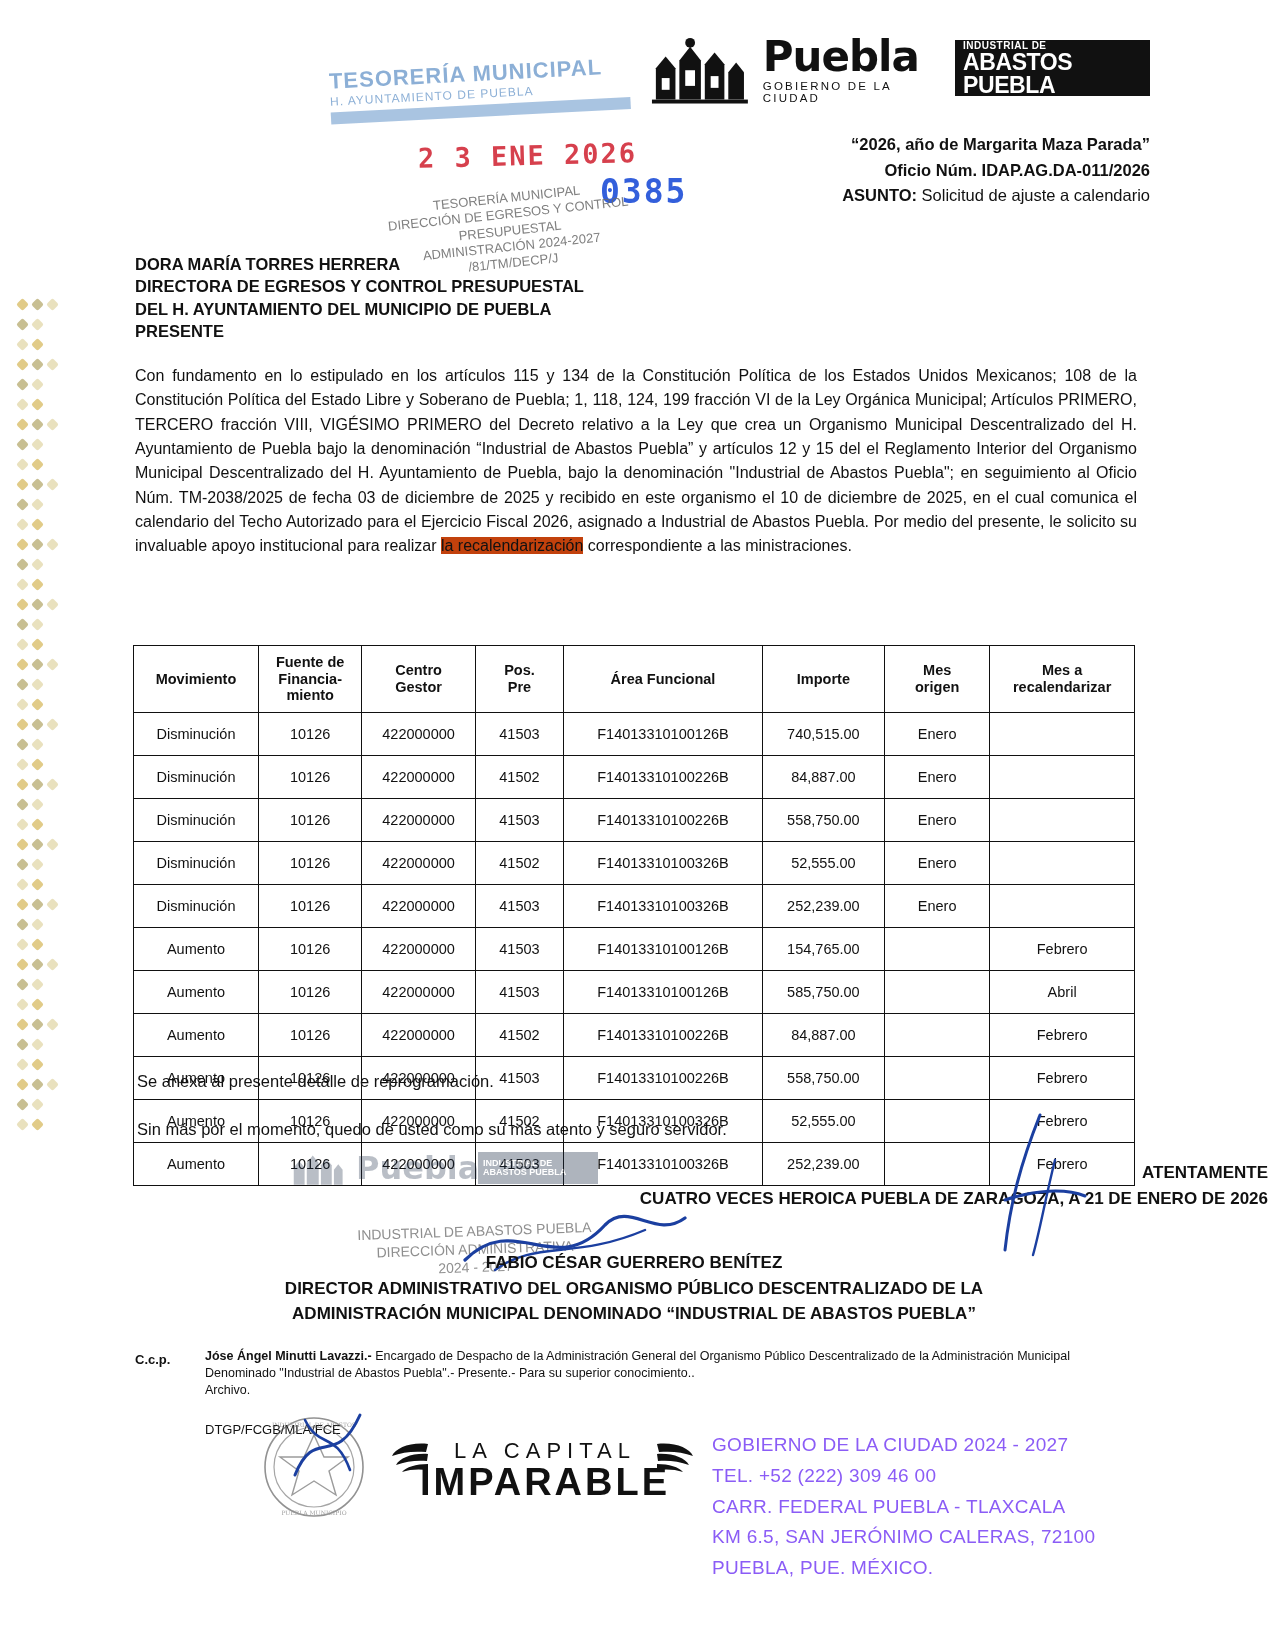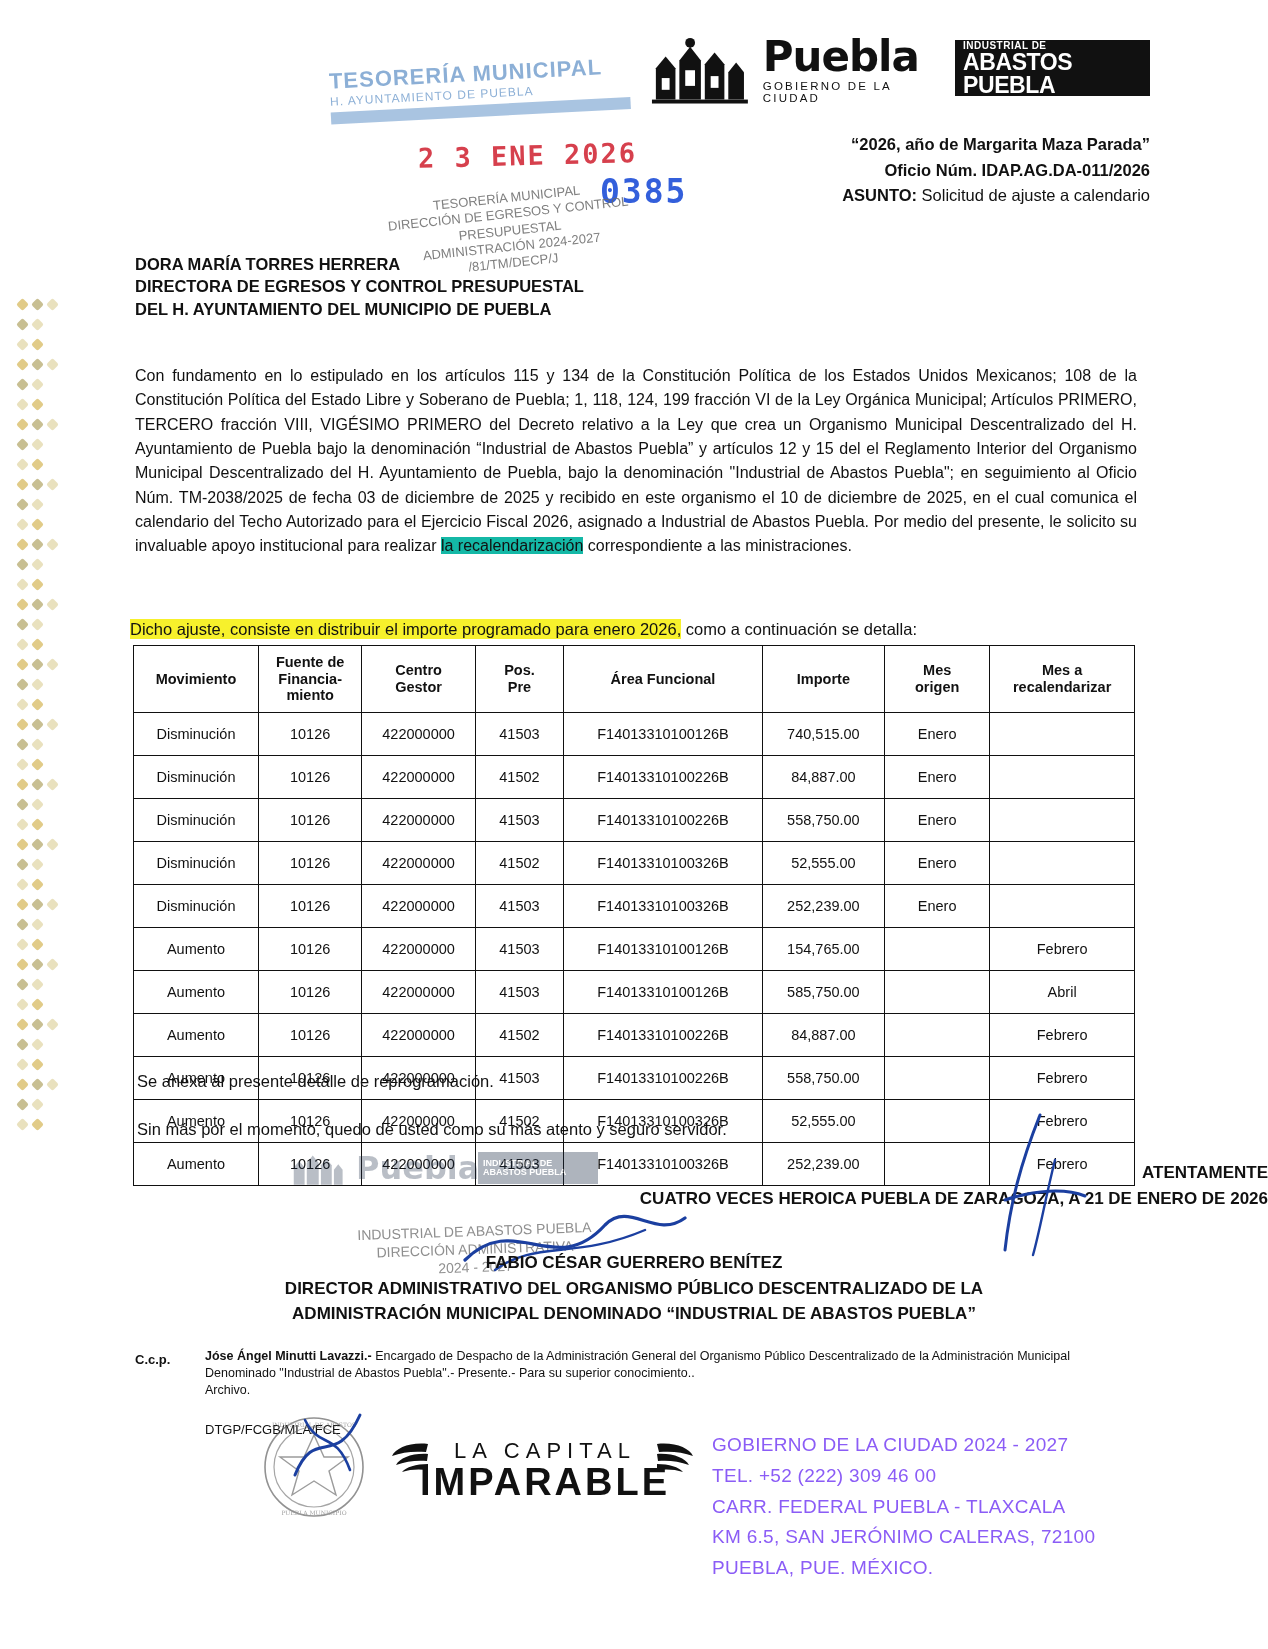--- a/index.html
+++ b/index.html
@@ -83,21 +83,21 @@
   
   .addressee{
     position:absolute;left:135px;top:253px;font-size:16.5px;font-weight:bold;line-height:1.35;
   }
 
   
   .body-text{
     position:absolute;left:135px;top:364px;width:1002px;
     font-size:16px;line-height:1.52;text-align:justify;
   }
-  .hl{background:#14b8a6;}
+  .hl{background:#c2410c;}
 
   .lead{
     position:absolute;left:130px;top:620px;width:1010px;font-size:16.5px;
   }
   .lead .hlbar{background:#f7f12c;padding:1px 0;}
 
   
   table.detail{
     position:absolute;left:133px;top:645px;width:1002px;border-collapse:collapse;
     font-size:14.5px;
@@ -404,29 +404,27 @@
   <div class="doc-meta">
     <div class="b">“2026, año de Margarita Maza Parada”</div>
     <div class="b"><span>Oficio Núm. </span><span>IDAP.AG.DA-011/2026</span></div>
     <div><span class="b">ASUNTO: </span><span class="n">Solicitud de ajuste a calendario</span></div>
   </div>
 
   <div class="addressee">
     <div>DORA MARÍA TORRES HERRERA</div>
     <div>DIRECTORA DE EGRESOS Y CONTROL PRESUPUESTAL</div>
     <div>DEL H. AYUNTAMIENTO DEL MUNICIPIO DE PUEBLA</div>
+    <div>PRESENTE</div>
   </div>
 
   <div class="body-text">
     <span>Con fundamento en lo estipulado en los artículos 115 y 134 de la Constitución Política de los Estados Unidos Mexicanos; 108 de la Constitución Política del Estado Libre y Soberano de Puebla; 1, 118, 124, 199 fracción VI de la Ley Orgánica Municipal; Artículos PRIMERO, TERCERO fracción VIII, VIGÉSIMO PRIMERO del Decreto relativo a la Ley que crea un Organismo Municipal Descentralizado del H. Ayuntamiento de Puebla bajo la denominación “Industrial de Abastos Puebla” y artículos 12 y 15 del el Reglamento Interior del Organismo Municipal Descentralizado del H. Ayuntamiento de Puebla, bajo la denominación "Industrial de Abastos Puebla"; en seguimiento al Oficio Núm. TM-2038/2025 de fecha 03 de diciembre de 2025 y recibido en este organismo el 10 de diciembre de 2025, en el cual comunica el calendario del Techo Autorizado para el Ejercicio Fiscal 2026, asignado a Industrial de Abastos Puebla. Por medio del presente, le solicito su invaluable apoyo institucional para realizar </span><span class="hl">la recalendarización</span><span> correspondiente a las ministraciones.</span>
   </div>
 
-  <div class="lead">
-    <span class="hlbar">Dicho ajuste, consiste en distribuir el importe programado para enero 2026,</span><span> como a continuación se detalla:</span>
-  </div>
 
   <table class="detail">
     <thead>
       <tr>
         <th>Movimiento</th>
         <th>Fuente de<br>Financia-<br>miento</th>
         <th>Centro<br>Gestor</th>
         <th>Pos.<br>Pre</th>
         <th>Área Funcional</th>
         <th>Importe</th>

